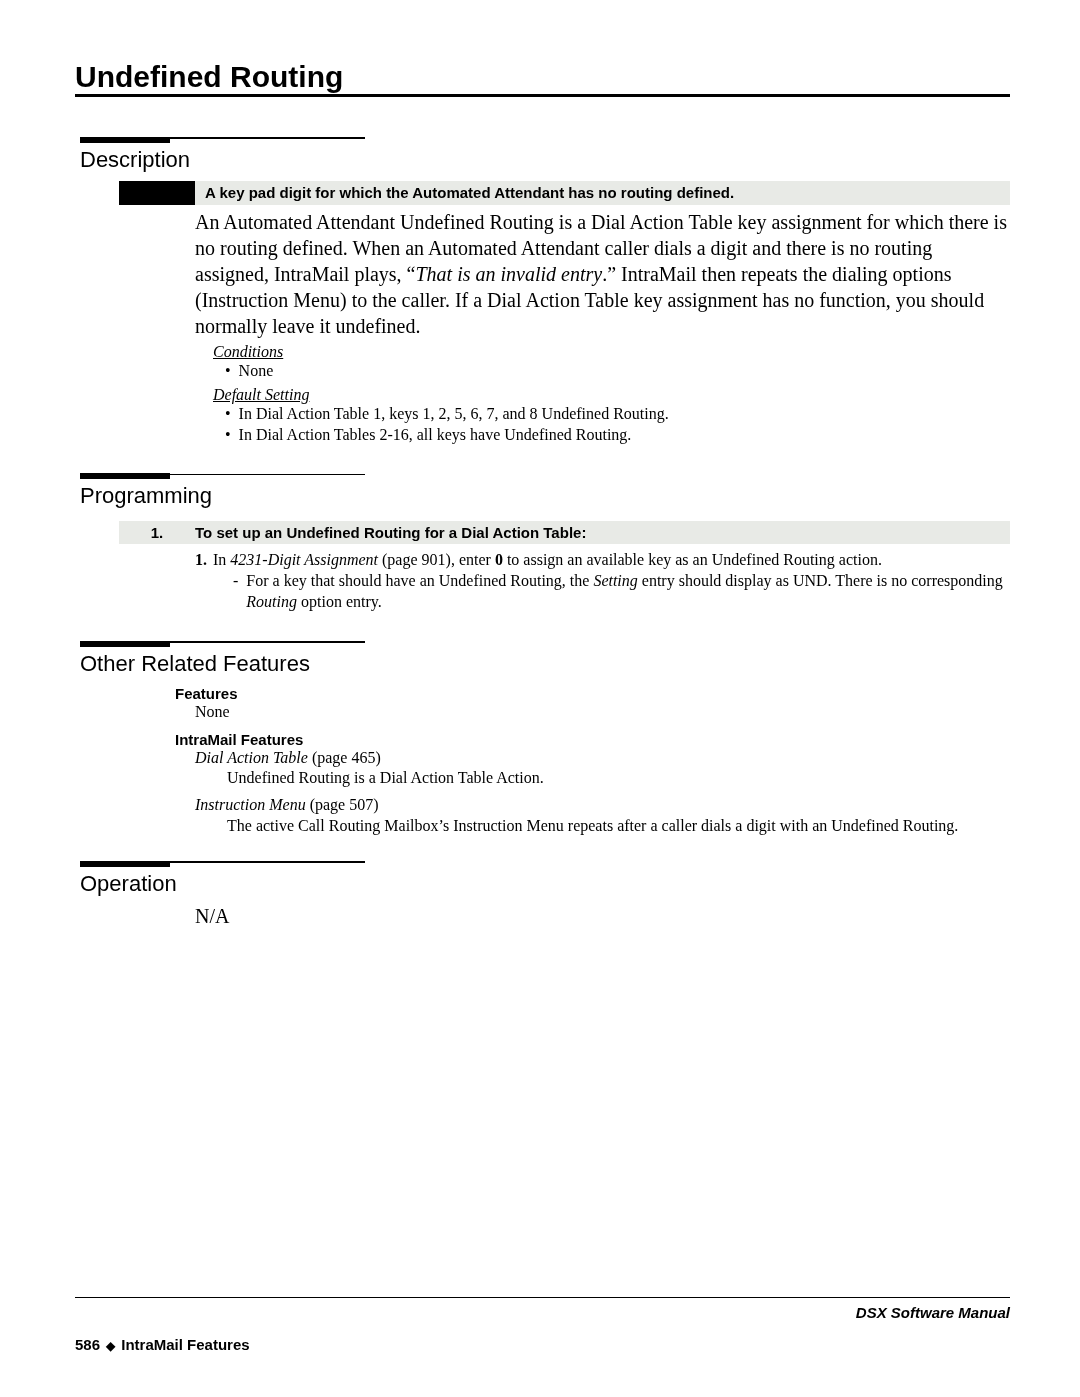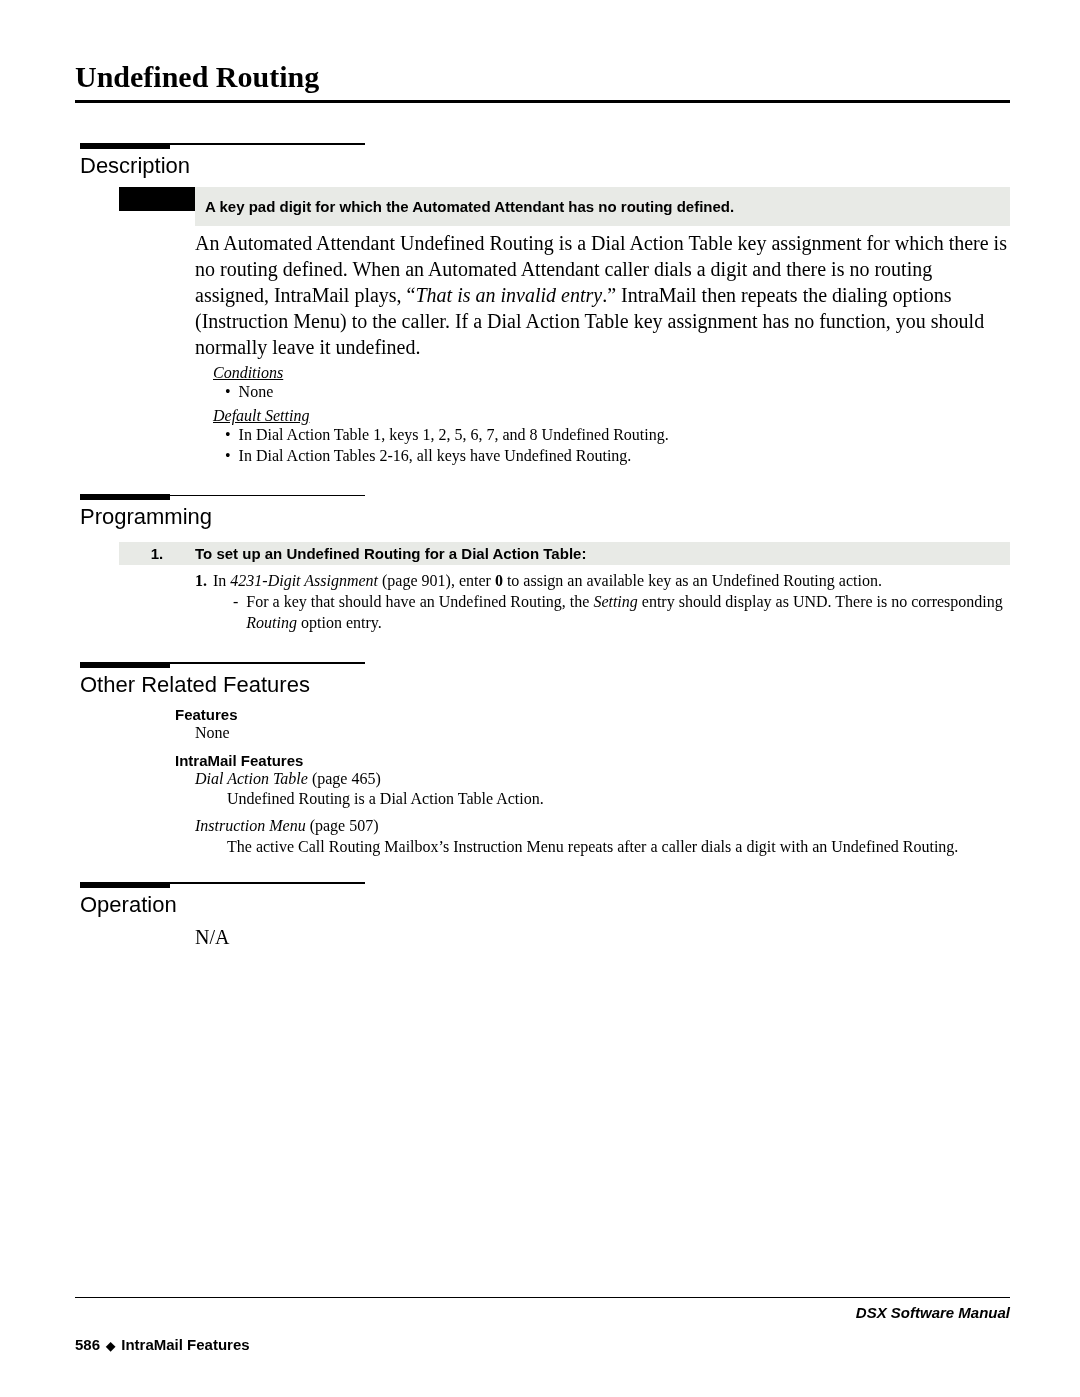--- a/index.html
+++ b/index.html
@@ -5,24 +5,23 @@
   * { margin: 0; padding: 0; box-sizing: border-box; }
   body {
     font-family: "Times New Roman", Times, serif;
     background: #ffffff;
     width: 1080px;
     height: 1397px;
     position: relative;
     padding: 60px 70px 40px 75px;
   }
   .page-title {
-    font-family: Liberation Serif, serif;
+    font-family: Liberation Sans, sans-serif;
     font-weight: bold;
     font-size: 30px;
-    margin-bottom: 6px;
   }
   .title-rule {
     border-top: 3px solid #000;
     margin-bottom: 40px;
   }
   .section-heading {
     font-family: Arial, Helvetica, sans-serif;
     font-weight: normal;
     font-size: 22px;
     margin-left: 5px;
@@ -53,21 +52,21 @@
   }
   .summary-black {
     background: #000;
     width: 76px;
     height: 24px;
     flex-shrink: 0;
   }
   .summary-gray {
     background: #e8eae6;
     flex-grow: 1;
-    padding: 11px 10px;
+    padding: 3px 10px;
     font-family: Arial, Helvetica, sans-serif;
     font-weight: bold;
     font-size: 15px;
   }
   .body-text {
     margin-left: 120px;
     font-size: 20px;
     line-height: 1.3;
   }
   .italic { font-style: italic; }

